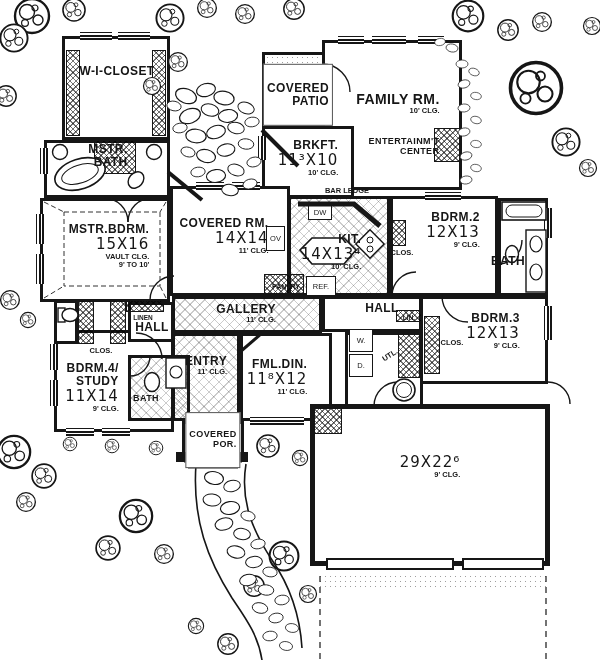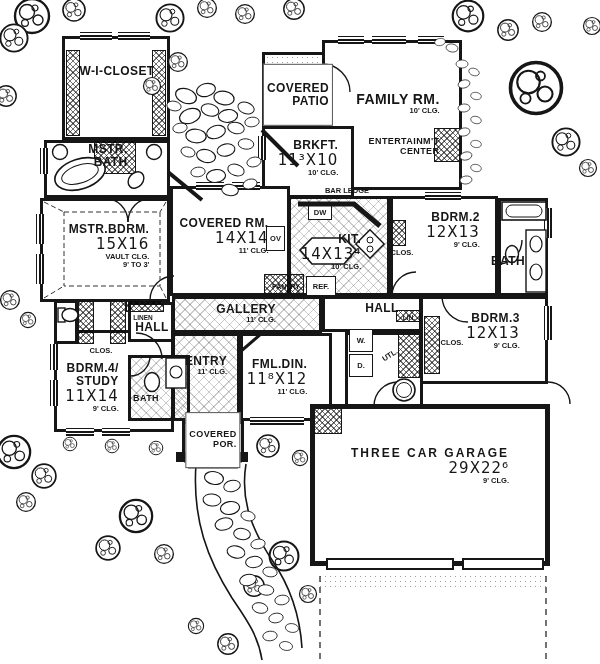--- a/index.html
+++ b/index.html
@@ -9,21 +9,21 @@
   .room.thick{border-width:5px;}
   .tilefloor{background:
      repeating-linear-gradient(45deg, rgba(0,0,0,.20) 0 1px, transparent 1px 7px),
      repeating-linear-gradient(135deg, rgba(0,0,0,.20) 0 1px, transparent 1px 7px);}
   .stipple{background-image:radial-gradient(rgba(0,0,0,.38) .7px, transparent 1px);
      background-size:5px 5px;}
   .hatch{position:absolute;box-sizing:border-box;border:1.5px solid #161616;z-index:2;background:
      repeating-linear-gradient(45deg, rgba(0,0,0,.55) 0 1px, transparent 1px 4px),
      repeating-linear-gradient(-45deg, rgba(0,0,0,.55) 0 1px, transparent 1px 4px);}
   .fixbox{position:absolute;box-sizing:border-box;border:1.5px solid #161616;background:#fff;z-index:3;
-     display:flex;align-items:center;justify-content:center;font-weight:bold;font-size:7.5px;}
+     display:flex;align-items:center;justify-content:center;font-weight:normal;font-size:7.5px;}
   .winh{position:absolute;z-index:3;height:8px;background:linear-gradient(#161616 0 1.5px,#fff 1.5px 3.2px,#161616 3.2px 4.7px,#fff 4.7px 6.5px,#161616 6.5px 8px);}
   .winv{position:absolute;z-index:3;width:8px;background:linear-gradient(to right,#161616 0 1.5px,#fff 1.5px 3.2px,#161616 3.2px 4.7px,#fff 4.7px 6.5px,#161616 6.5px 8px);}
   .col{position:absolute;background:#161616;z-index:3;}
   .svgdeco{position:absolute;left:0;top:0;z-index:4;pointer-events:none;}
   .label{position:absolute;z-index:5;text-align:right;line-height:1.1;transform:translate(-50%,-50%);white-space:nowrap;}
   .label .name{font-weight:bold;font-size:12px;letter-spacing:.4px;display:block;}
   .label .dim{font-size:15px;letter-spacing:1px;display:block;font-family:"DejaVu Sans",sans-serif;}
   .label .clg{font-weight:bold;font-size:7.5px;display:block;}
   .label.big .name{font-size:14px;}
   .label.big .dim{font-size:19px;}
@@ -339,21 +339,21 @@
   <div class="label" style="left:308px;top:158px">
     <span class="name">BRKFT.</span>
     <span class="dim">11³X10</span>
     <span class="clg">10' CLG.</span>
   </div>
 
   <div class="label" style="left:109px;top:246px">
     <span class="name">MSTR.BDRM.</span>
     <span class="dim">15X16</span>
     <span class="clg">VAULT CLG.</span>
-    <span class="clg">9' TO 3'</span>
+    <span class="clg">9' TO 10'</span>
   </div>
 
   <div class="label" style="left:224px;top:236px">
     <span class="name">COVERED RM.</span>
     <span class="dim">14X14</span>
     <span class="clg">11' CLG.</span>
   </div>
 
   <div class="label" style="left:331px;top:252px">
     <span class="name">KIT.</span>
@@ -411,21 +411,20 @@
   <div class="label small" style="left:146px;top:399px">
     <span class="name">BATH</span>
   </div>
 
   <div class="label plaque small" style="left:213px;top:440px">
     <span class="name">COVERED</span>
     <span class="name">POR.</span>
   </div>
 
   <div class="label" style="left:430px;top:466px">
-    <span class="name" style="letter-spacing:2px">THREE CAR GARAGE</span>
     <span class="dim">29X22⁶</span>
     <span class="clg">9' CLG.</span>
   </div>
 
   <div class="flabel" style="left:347px;top:190px">BAR LEDGE</div>
   <div class="flabel" style="left:286px;top:286px;font-size:7px">PANTRY</div>
   <div class="flabel" style="left:402px;top:252px">CLOS.</div>
   <div class="flabel" style="left:452px;top:342px">CLOS.</div>
   <div class="flabel" style="left:101px;top:350px">CLOS.</div>
   <div class="flabel" style="left:409px;top:317px;font-size:6.5px">LIN.</div>

